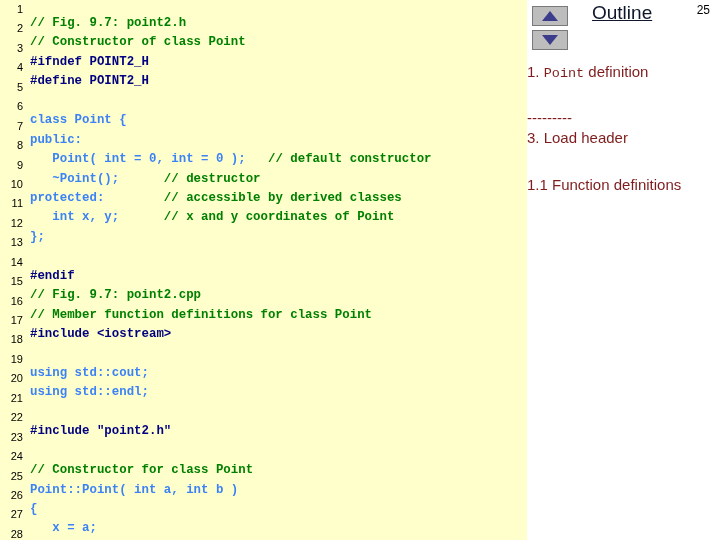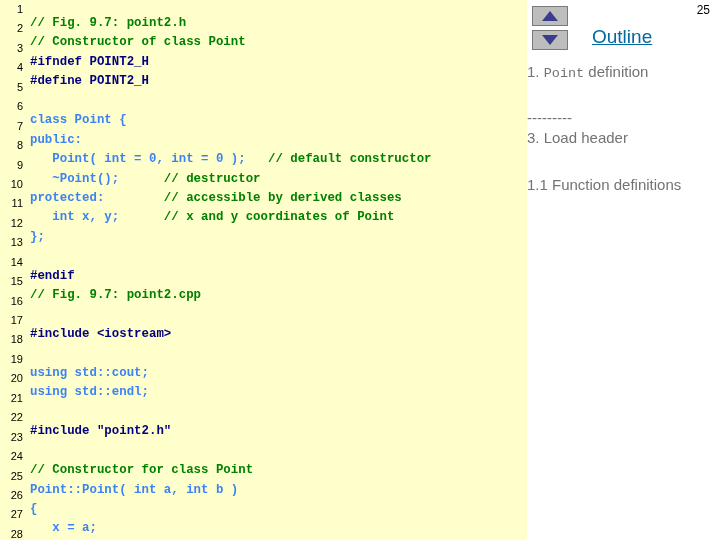--- a/index.html
+++ b/index.html
@@ -75,23 +75,23 @@
     position: absolute;
     left: 527px;
     top: 0;
     width: 193px;
     height: 540px;
     background: #ffffff;
   }
   #outline-title {
     position: absolute;
     left: 65px;
-    top: 26px;
+    top: 2px;
     font-size: 19px;
-    color: #0369a1;
+    color: #0f172a;
     text-decoration: underline;
   }
   #scroll-btns {
     position: absolute;
     left: 5px;
     top: 6px;
     width: 38px;
   }
   .scroll-btn {
     width: 36px;
@@ -113,21 +113,21 @@
   .tri-up {
     border-bottom: 10px solid #3c3c8c;
   }
   .tri-down {
     border-top: 10px solid #3c3c8c;
   }
   .out-item {
     position: absolute;
     left: 0;
     font-size: 15px;
-    color: #737373;
+    color: #7f1d1d;
     line-height: 19px;
     width: 190px;
   }
   .mono-in {
     font-family: "Liberation Mono", monospace;
     font-size: 13.5px;
   }
   #out-1 { left: 0px; top: 62px; }
   #out-dashes { left: 0px; top: 108px; letter-spacing: 0px; }
   #out-2 { left: 0px; top: 128px; }
@@ -203,20 +203,21 @@
         <div class="code-row">
           <div class="ln">14</div>
           <div class="code-txt"><span class="pp">#endif</span></div>
         </div>
         <div class="code-row">
           <div class="ln">15</div>
           <div class="code-txt"><span class="cmt">// Fig. 9.7: point2.cpp</span></div>
         </div>
         <div class="code-row">
           <div class="ln">16</div>
+          <div class="code-txt"><span class="cmt">// Member function definitions for class Point</span></div>
         </div>
         <div class="code-row">
           <div class="ln">17</div>
           <div class="code-txt"><span class="pp">#include &lt;iostream&gt;</span></div>
         </div>
         <div class="code-row">
           <div class="ln">18</div>
           <div class="code-txt"></div>
         </div>
         <div class="code-row">

